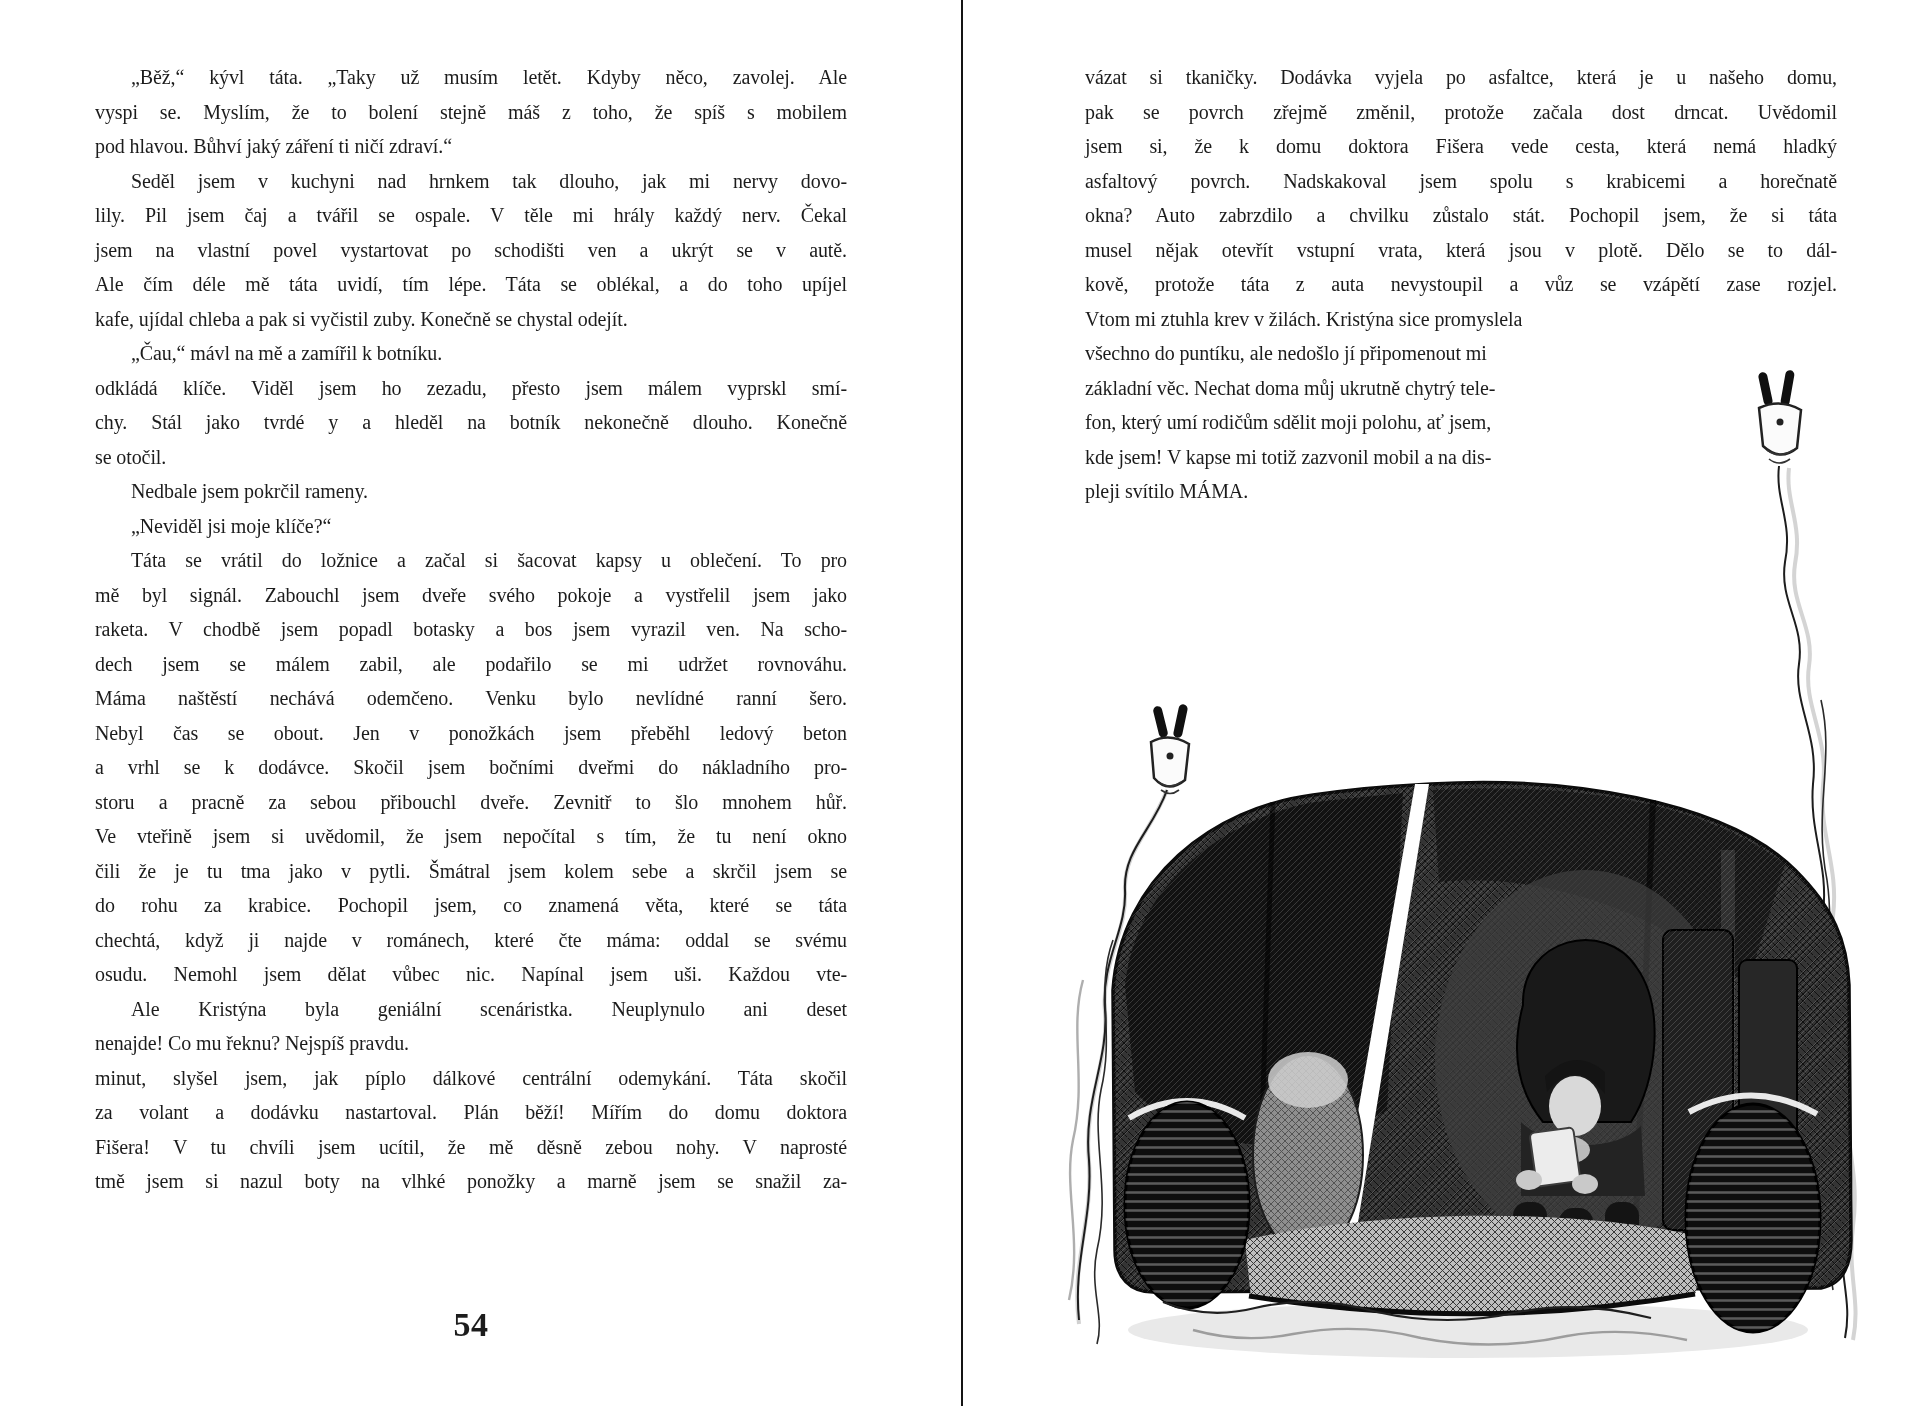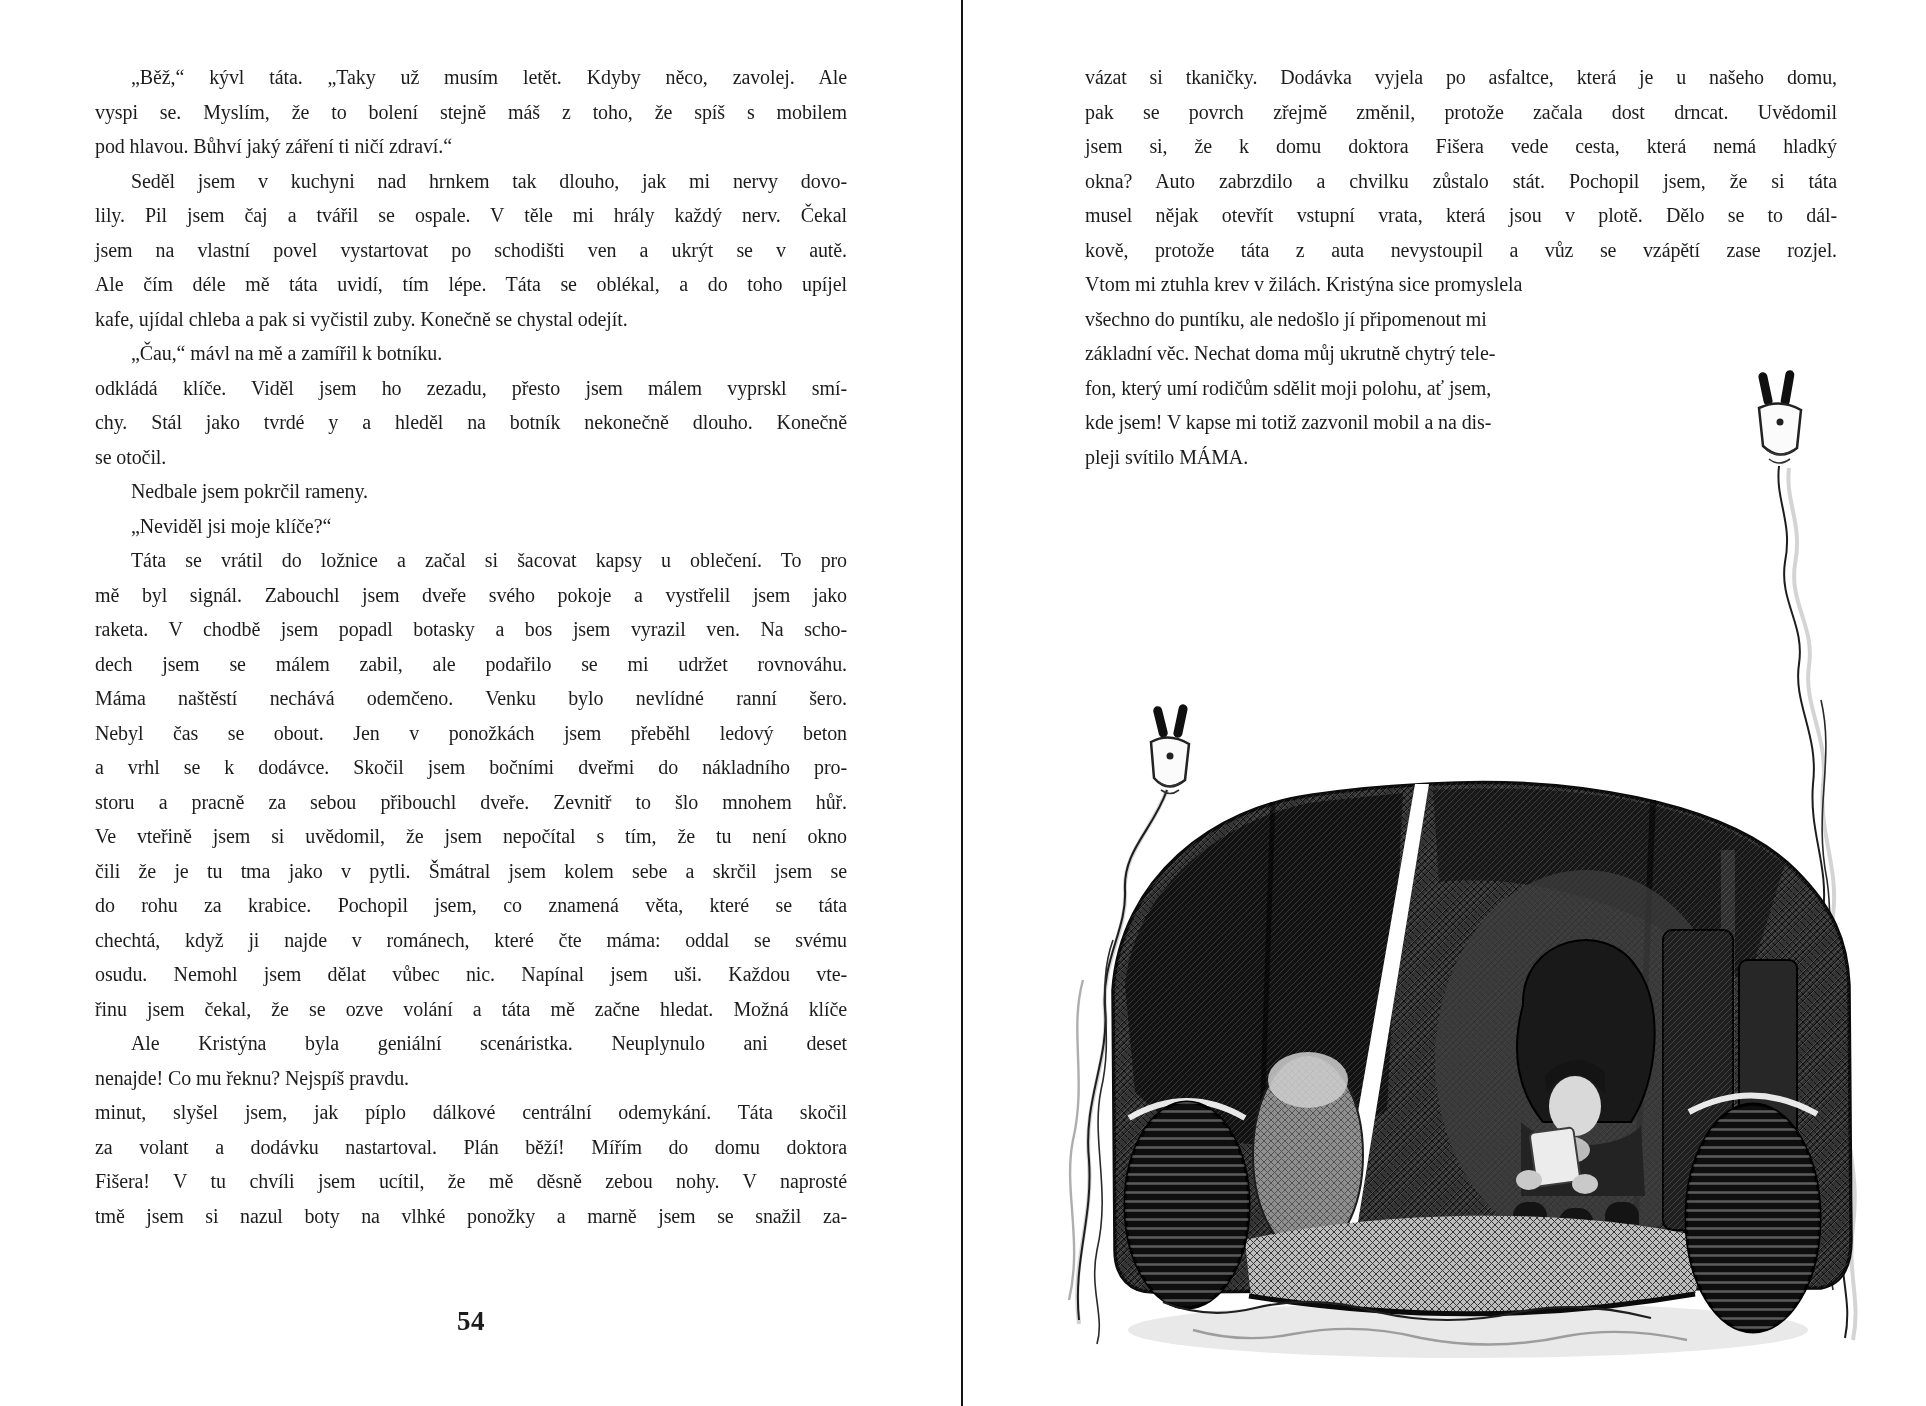--- a/index.html
+++ b/index.html
@@ -7,21 +7,21 @@
           font-family:"Liberation Serif","DejaVu Serif",serif;color:#1c1c1c;}
   .gutter{position:absolute;left:961px;top:0;width:2px;height:1406px;background:#141414;}
   .col{position:absolute;top:60px;width:752px;}
   .col-left{left:95px;}
   .col-right{left:1085px;}
   .line{height:34.5px;line-height:34.5px;font-size:20px;white-space:nowrap;
         text-align:left;letter-spacing:-0.1px;}
   .line.just{text-align:justify;text-align-last:justify;}
   .line.ind{padding-left:36px;}
   .folio{position:absolute;left:95px;top:1306px;width:752px;text-align:center;
-         font-size:27px;font-weight:bold;letter-spacing:0.5px;}
+         font-size:34px;font-weight:bold;letter-spacing:0.5px;}
   .illu{position:absolute;left:963px;top:0;width:963px;height:1406px;}
 </style>
 </head>
 <body>
 
 <div class="spread">
 
   <div class="gutter"></div>
 
   <div class="col col-left">
@@ -45,33 +45,33 @@
       <div class="line just">dech jsem se málem zabil, ale podařilo se mi udržet rovnováhu.</div>
       <div class="line just">Máma naštěstí nechává odemčeno. Venku bylo nevlídné ranní šero.</div>
       <div class="line just">Nebyl čas se obout. Jen v ponožkách jsem přeběhl ledový beton</div>
       <div class="line just">a vrhl se k dodávce. Skočil jsem bočními dveřmi do nákladního pro-</div>
       <div class="line just">storu a pracně za sebou přibouchl dveře. Zevnitř to šlo mnohem hůř.</div>
       <div class="line just">Ve vteřině jsem si uvědomil, že jsem nepočítal s tím, že tu není okno</div>
       <div class="line just">čili že je tu tma jako v pytli. Šmátral jsem kolem sebe a skrčil jsem se</div>
       <div class="line just">do rohu za krabice. Pochopil jsem, co znamená věta, které se táta</div>
       <div class="line just">chechtá, když ji najde v románech, které čte máma: oddal se svému</div>
       <div class="line just">osudu. Nemohl jsem dělat vůbec nic. Napínal jsem uši. Každou vte-</div>
-      <div class="line just">řinu jsem čekal, že se ozve volání a táta mě začne hledat. Možná klíče</div>
       <div class="line ind just">Ale Kristýna byla geniální scenáristka. Neuplynulo ani deset</div>
       <div class="line">nenajde! Co mu řeknu? Nejspíš pravdu.</div>
       <div class="line just">minut, slyšel jsem, jak píplo dálkové centrální odemykání. Táta skočil</div>
       <div class="line just">za volant a dodávku nastartoval. Plán běží! Mířím do domu doktora</div>
       <div class="line just">Fišera! V tu chvíli jsem ucítil, že mě děsně zebou nohy. V naprosté</div>
       <div class="line just">tmě jsem si nazul boty na vlhké ponožky a marně jsem se snažil za-</div>
     </div>
 
   <div class="col col-right">
       <div class="line just">vázat si tkaničky. Dodávka vyjela po asfaltce, která je u našeho domu,</div>
       <div class="line just">pak se povrch zřejmě změnil, protože začala dost drncat. Uvědomil</div>
       <div class="line just">jsem si, že k domu doktora Fišera vede cesta, která nemá hladký</div>
+      <div class="line just">asfaltový povrch. Nadskakoval jsem spolu s krabicemi a horečnatě</div>
       <div class="line just">okna? Auto zabrzdilo a chvilku zůstalo stát. Pochopil jsem, že si táta</div>
       <div class="line just">musel nějak otevřít vstupní vrata, která jsou v plotě. Dělo se to dál-</div>
       <div class="line just">kově, protože táta z auta nevystoupil a vůz se vzápětí zase rozjel.</div>
       <div class="line">Vtom mi ztuhla krev v žilách. Kristýna sice promyslela</div>
       <div class="line">všechno do puntíku, ale nedošlo jí připomenout mi</div>
       <div class="line">základní věc. Nechat doma můj ukrutně chytrý tele-</div>
       <div class="line">fon, který umí rodičům sdělit moji polohu, ať jsem,</div>
       <div class="line">kde jsem! V kapse mi totiž zazvonil mobil a na dis-</div>
       <div class="line">pleji svítilo MÁMA.</div>
     </div>

